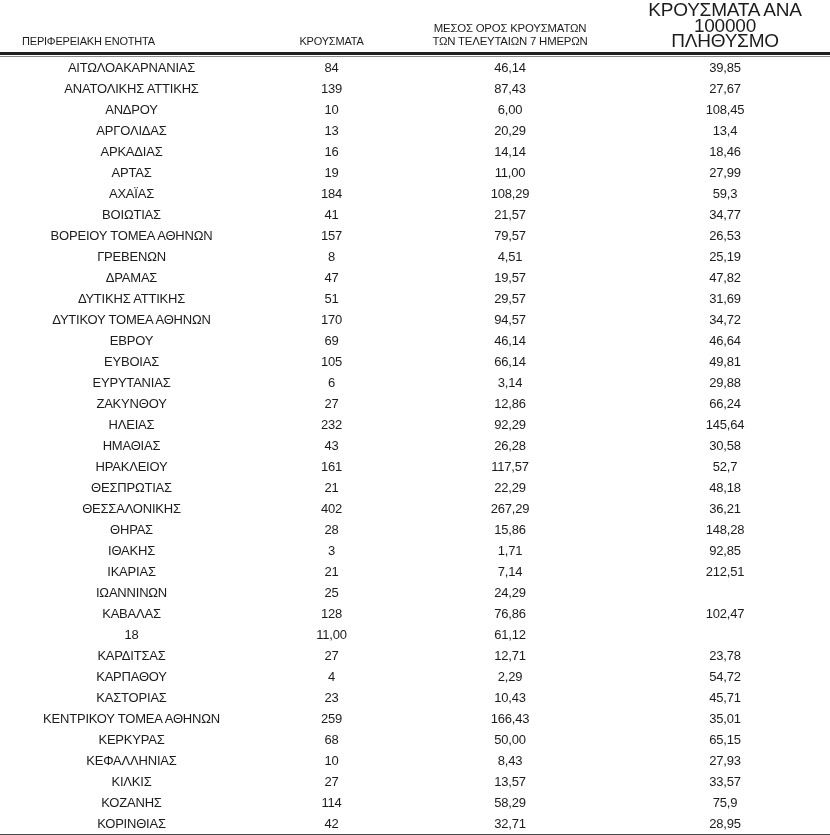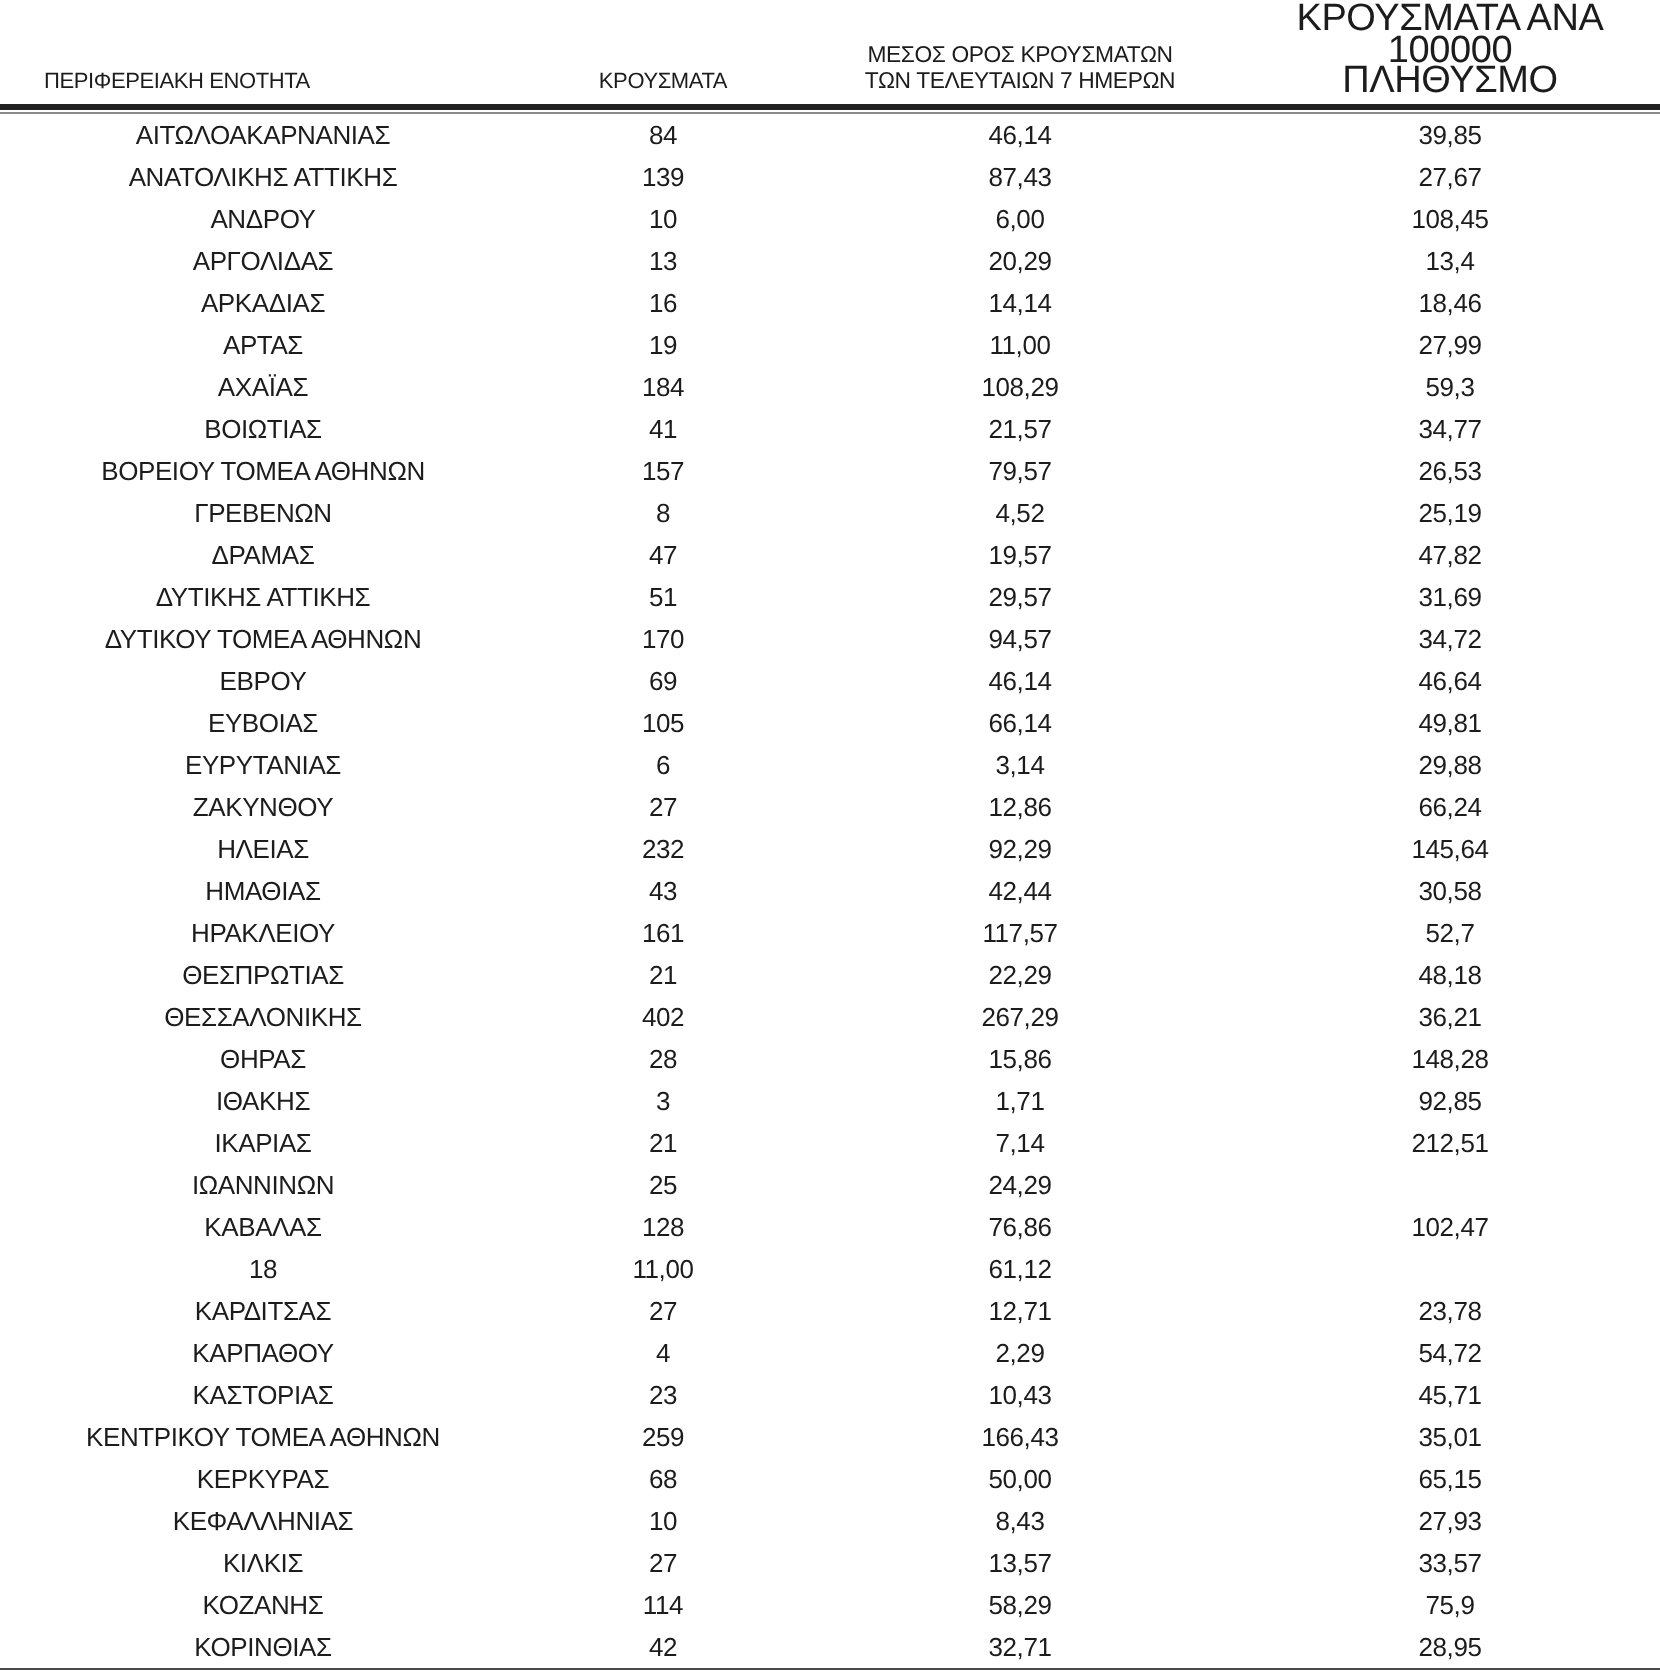--- a/index.html
+++ b/index.html
@@ -155,21 +155,21 @@
   <div class="row grid4">
     <div class="cell">ΒΟΡΕΙΟΥ ΤΟΜΕΑ ΑΘΗΝΩΝ</div>
     <div class="cell">157</div>
     <div class="cell">79,57</div>
     <div class="cell">26,53</div>
   </div>
 
   <div class="row grid4">
     <div class="cell">ΓΡΕΒΕΝΩΝ</div>
     <div class="cell">8</div>
-    <div class="cell">4,52</div>
+    <div class="cell">4,51</div>
     <div class="cell">25,19</div>
   </div>
 
   <div class="row grid4">
     <div class="cell">ΔΡΑΜΑΣ</div>
     <div class="cell">47</div>
     <div class="cell">19,57</div>
     <div class="cell">47,82</div>
   </div>
 
@@ -218,21 +218,21 @@
   <div class="row grid4">
     <div class="cell">ΗΛΕΙΑΣ</div>
     <div class="cell">232</div>
     <div class="cell">92,29</div>
     <div class="cell">145,64</div>
   </div>
 
   <div class="row grid4">
     <div class="cell">ΗΜΑΘΙΑΣ</div>
     <div class="cell">43</div>
-    <div class="cell">42,44</div>
+    <div class="cell">26,28</div>
     <div class="cell">30,58</div>
   </div>
 
   <div class="row grid4">
     <div class="cell">ΗΡΑΚΛΕΙΟΥ</div>
     <div class="cell">161</div>
     <div class="cell">117,57</div>
     <div class="cell">52,7</div>
   </div>
 

